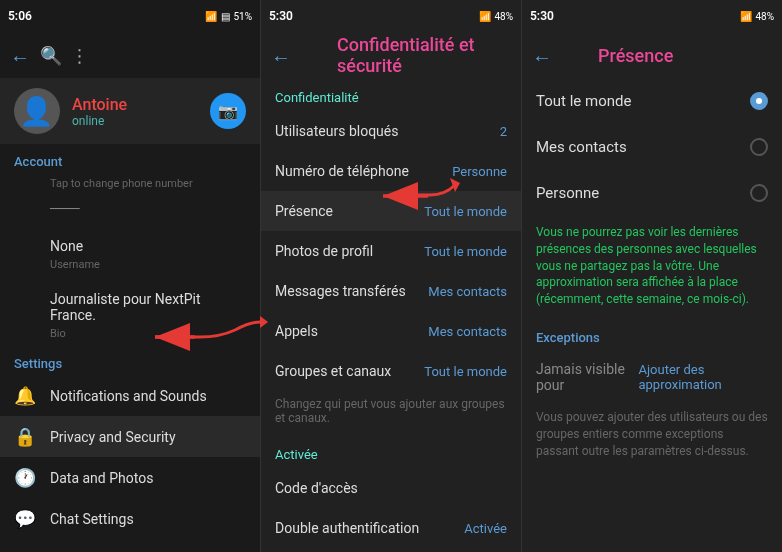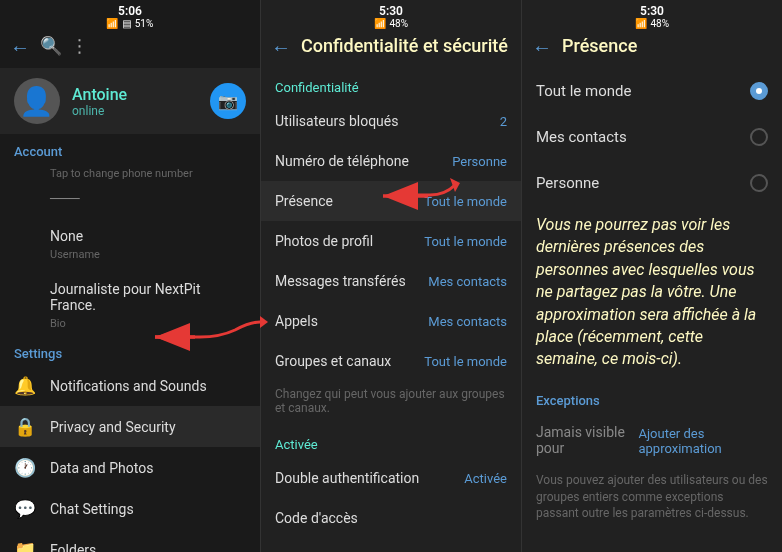--- a/index.html
+++ b/index.html
@@ -40,26 +40,25 @@
     .panel-3 {
       width: 260px;
       background: #212121;
     }
 
     
     .status-bar {
       display: flex;
       justify-content: space-between;
       align-items: center;
-      padding: 4px 8px;
+      padding: 16px 8px;
       height: 22px;
       font-size: 11px;
       color: #fff;
       background: inherit;
-      flex-direction: column;
     }
 
     .status-bar-left {
       font-weight: 600;
       font-size: 12px;
     }
 
     .status-bar-right {
       display: flex;
       align-items: center;
@@ -78,22 +77,23 @@
 
     .header-bar .back-icon {
       color: #5b9bd5;
       font-size: 20px;
       cursor: pointer;
     }
 
     .header-bar .title {
       font-size: 18px;
       font-weight: 500;
-      color: #fef9c3;
+      color: #ec4899;
       flex: 1;
+      margin-left: 36px;
     }
 
     .header-bar .header-icons {
       display: flex;
       gap: 8px;
       color: #aaa;
       font-size: 18px;
     }
 
     
@@ -114,21 +114,21 @@
       flex-shrink: 0;
       display: flex;
       align-items: center;
       justify-content: center;
       font-size: 22px;
     }
 
     .profile-info .name {
       font-size: 16px;
       font-weight: 500;
-      color: #5eead4;
+      color: #ef4444;
     }
 
     .profile-info .status {
       font-size: 12px;
       color: #4db6ac;
     }
 
     .camera-btn {
       margin-left: auto;
       width: 36px;
@@ -284,36 +284,35 @@
     .radio-btn.selected::after {
       content: '';
       width: 6px;
       height: 6px;
       border-radius: 50%;
       background: #fff;
     }
 
     .presence-note {
       padding: 8px 14px 12px;
-      font-size: 16px;
-      color: #fef9c3;
+      font-size: 12px;
+      color: #22c55e;
       line-height: 1.4;
-      font-style: italic;
     }
 
     .exceptions-label {
       padding: 10px 14px 6px;
       font-size: 13px;
       color: #5b9bd5;
       font-weight: 500;
     }
 
     .never-visible-row {
       display: flex;
-      align-items: flex-end;
+      align-items: center;
       justify-content: space-between;
       padding: 10px 14px;
     }
 
     .never-visible-label {
       font-size: 14px;
       color: #888;
     }
 
     .add-users-link {
@@ -461,25 +460,25 @@
       </div>
       <div class="privacy-item">
         <span class="privacy-item-label">Groupes et canaux</span>
         <span class="privacy-item-value">Tout le monde</span>
       </div>
       <div class="privacy-note">Changez qui peut vous ajouter aux groupes et canaux.</div>
 
       <div class="privacy-section-label">Activée</div>
 
       <div class="privacy-item">
+        <span class="privacy-item-label">Code d'accès</span>
+      </div>
+      <div class="privacy-item">
         <span class="privacy-item-label">Double authentification</span>
         <span class="privacy-item-value">Activée</span>
-      </div>
-      <div class="privacy-item">
-        <span class="privacy-item-label">Code d'accès</span>
       </div>
       <div class="privacy-item">
         <span class="privacy-item-label">Sessions actives</span>
       </div>
 
     </div>
   </div>
 
   <div class="panel panel-3">
     <div class="status-bar">

